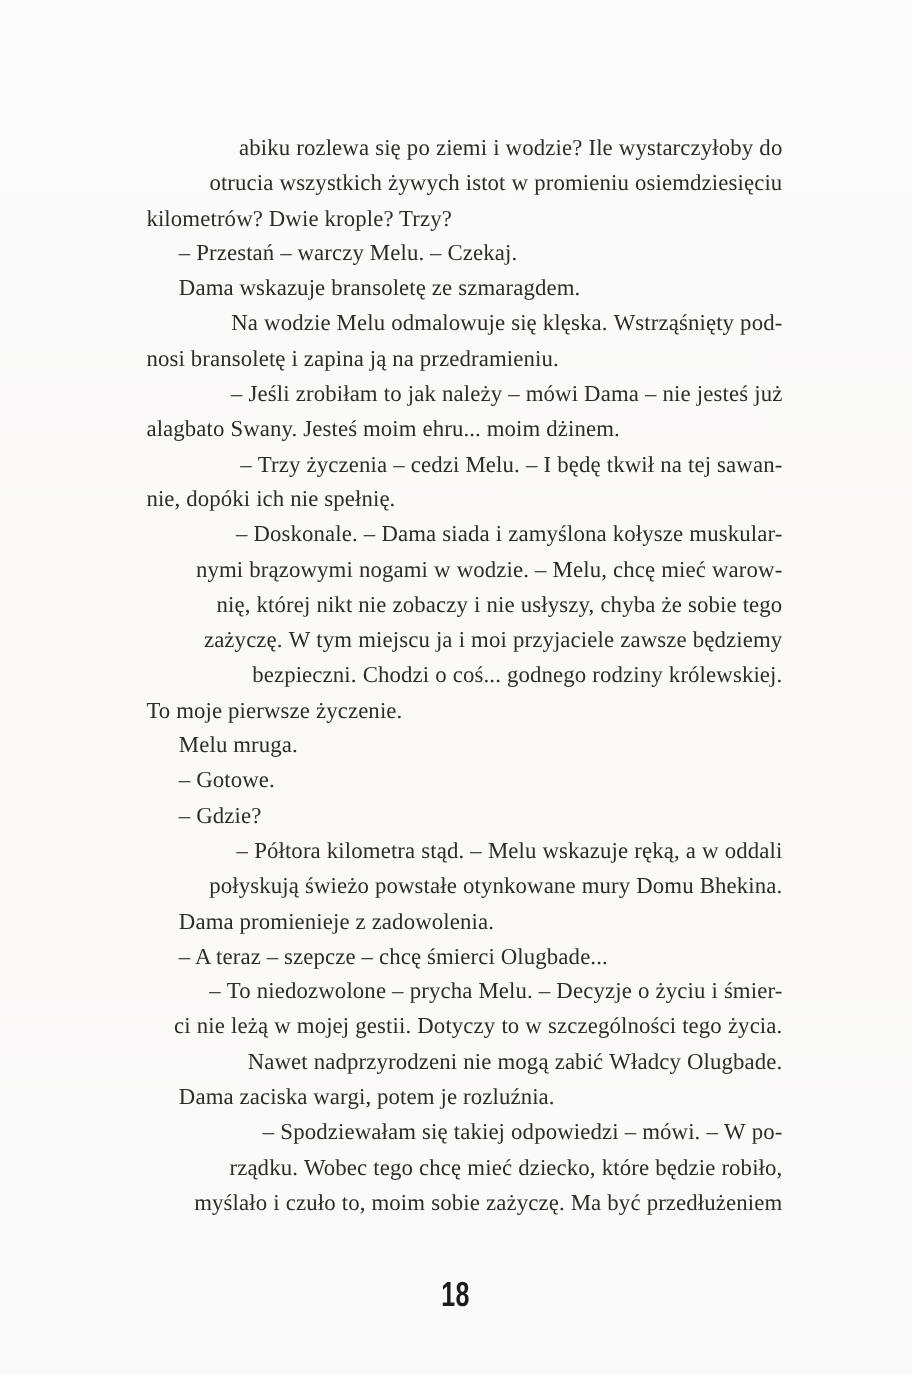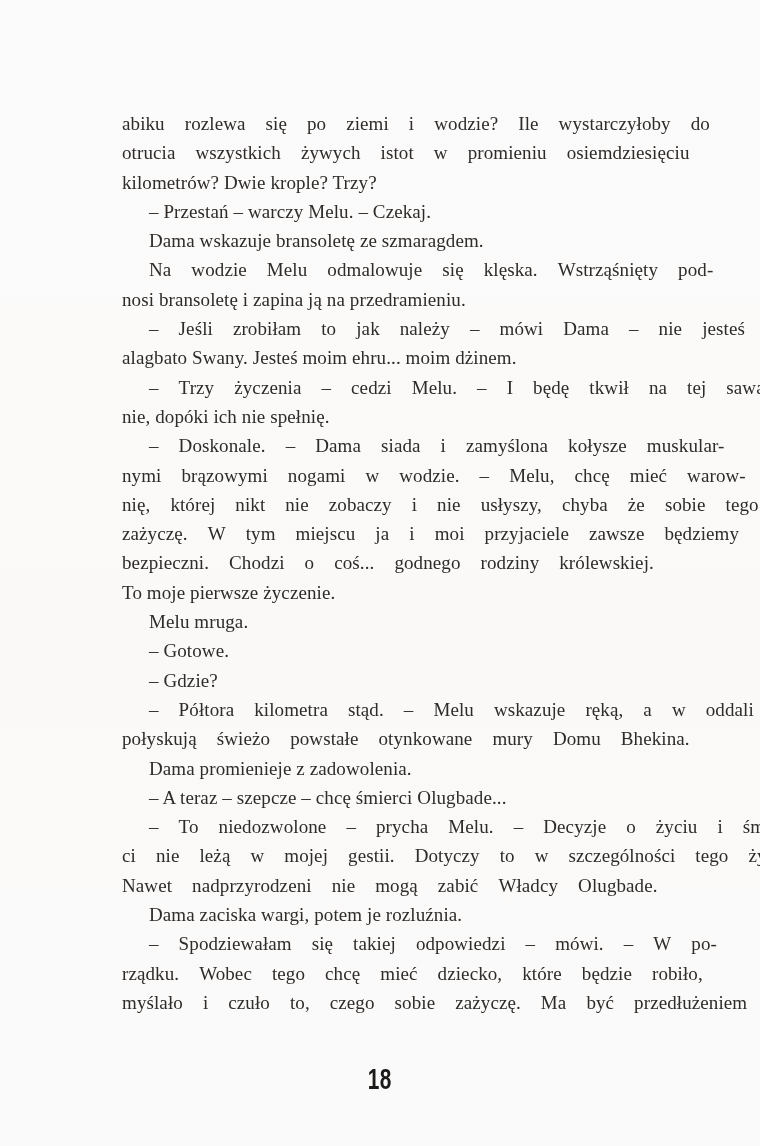--- a/index.html
+++ b/index.html
@@ -28,22 +28,22 @@
   .line {
     height: 29.3px;
     line-height: 29.3px;
     font-size: 19px;
     color: #2e2b28;
     text-align: left;
     letter-spacing: 0.1px;
   }
   .line.justify {
     display: flex;
-    justify-content: space-between;
-    column-gap: 20px;
+    justify-content: flex-end;
+    column-gap: 5px;
     align-items: baseline;
   }
   .line.justify span {
     white-space: nowrap;
   }
   .line.indent {
     padding-left: 27px;
   }
   .line.indent.justify {
     width: 503px;
@@ -283,21 +283,21 @@
         <span>dziecko,</span>
         <span>które</span>
         <span>będzie</span>
         <span>robiło,</span>
       </div>
       <div class="line justify">
         <span>myślało</span>
         <span>i</span>
         <span>czuło</span>
         <span>to,</span>
-        <span>czego</span>
+        <span>moim</span>
         <span>sobie</span>
         <span>zażyczę.</span>
         <span>Ma</span>
         <span>być</span>
         <span>przedłużeniem</span>
       </div>
     </div>
   <div class="folio">
     <span>18</span>
   </div>

